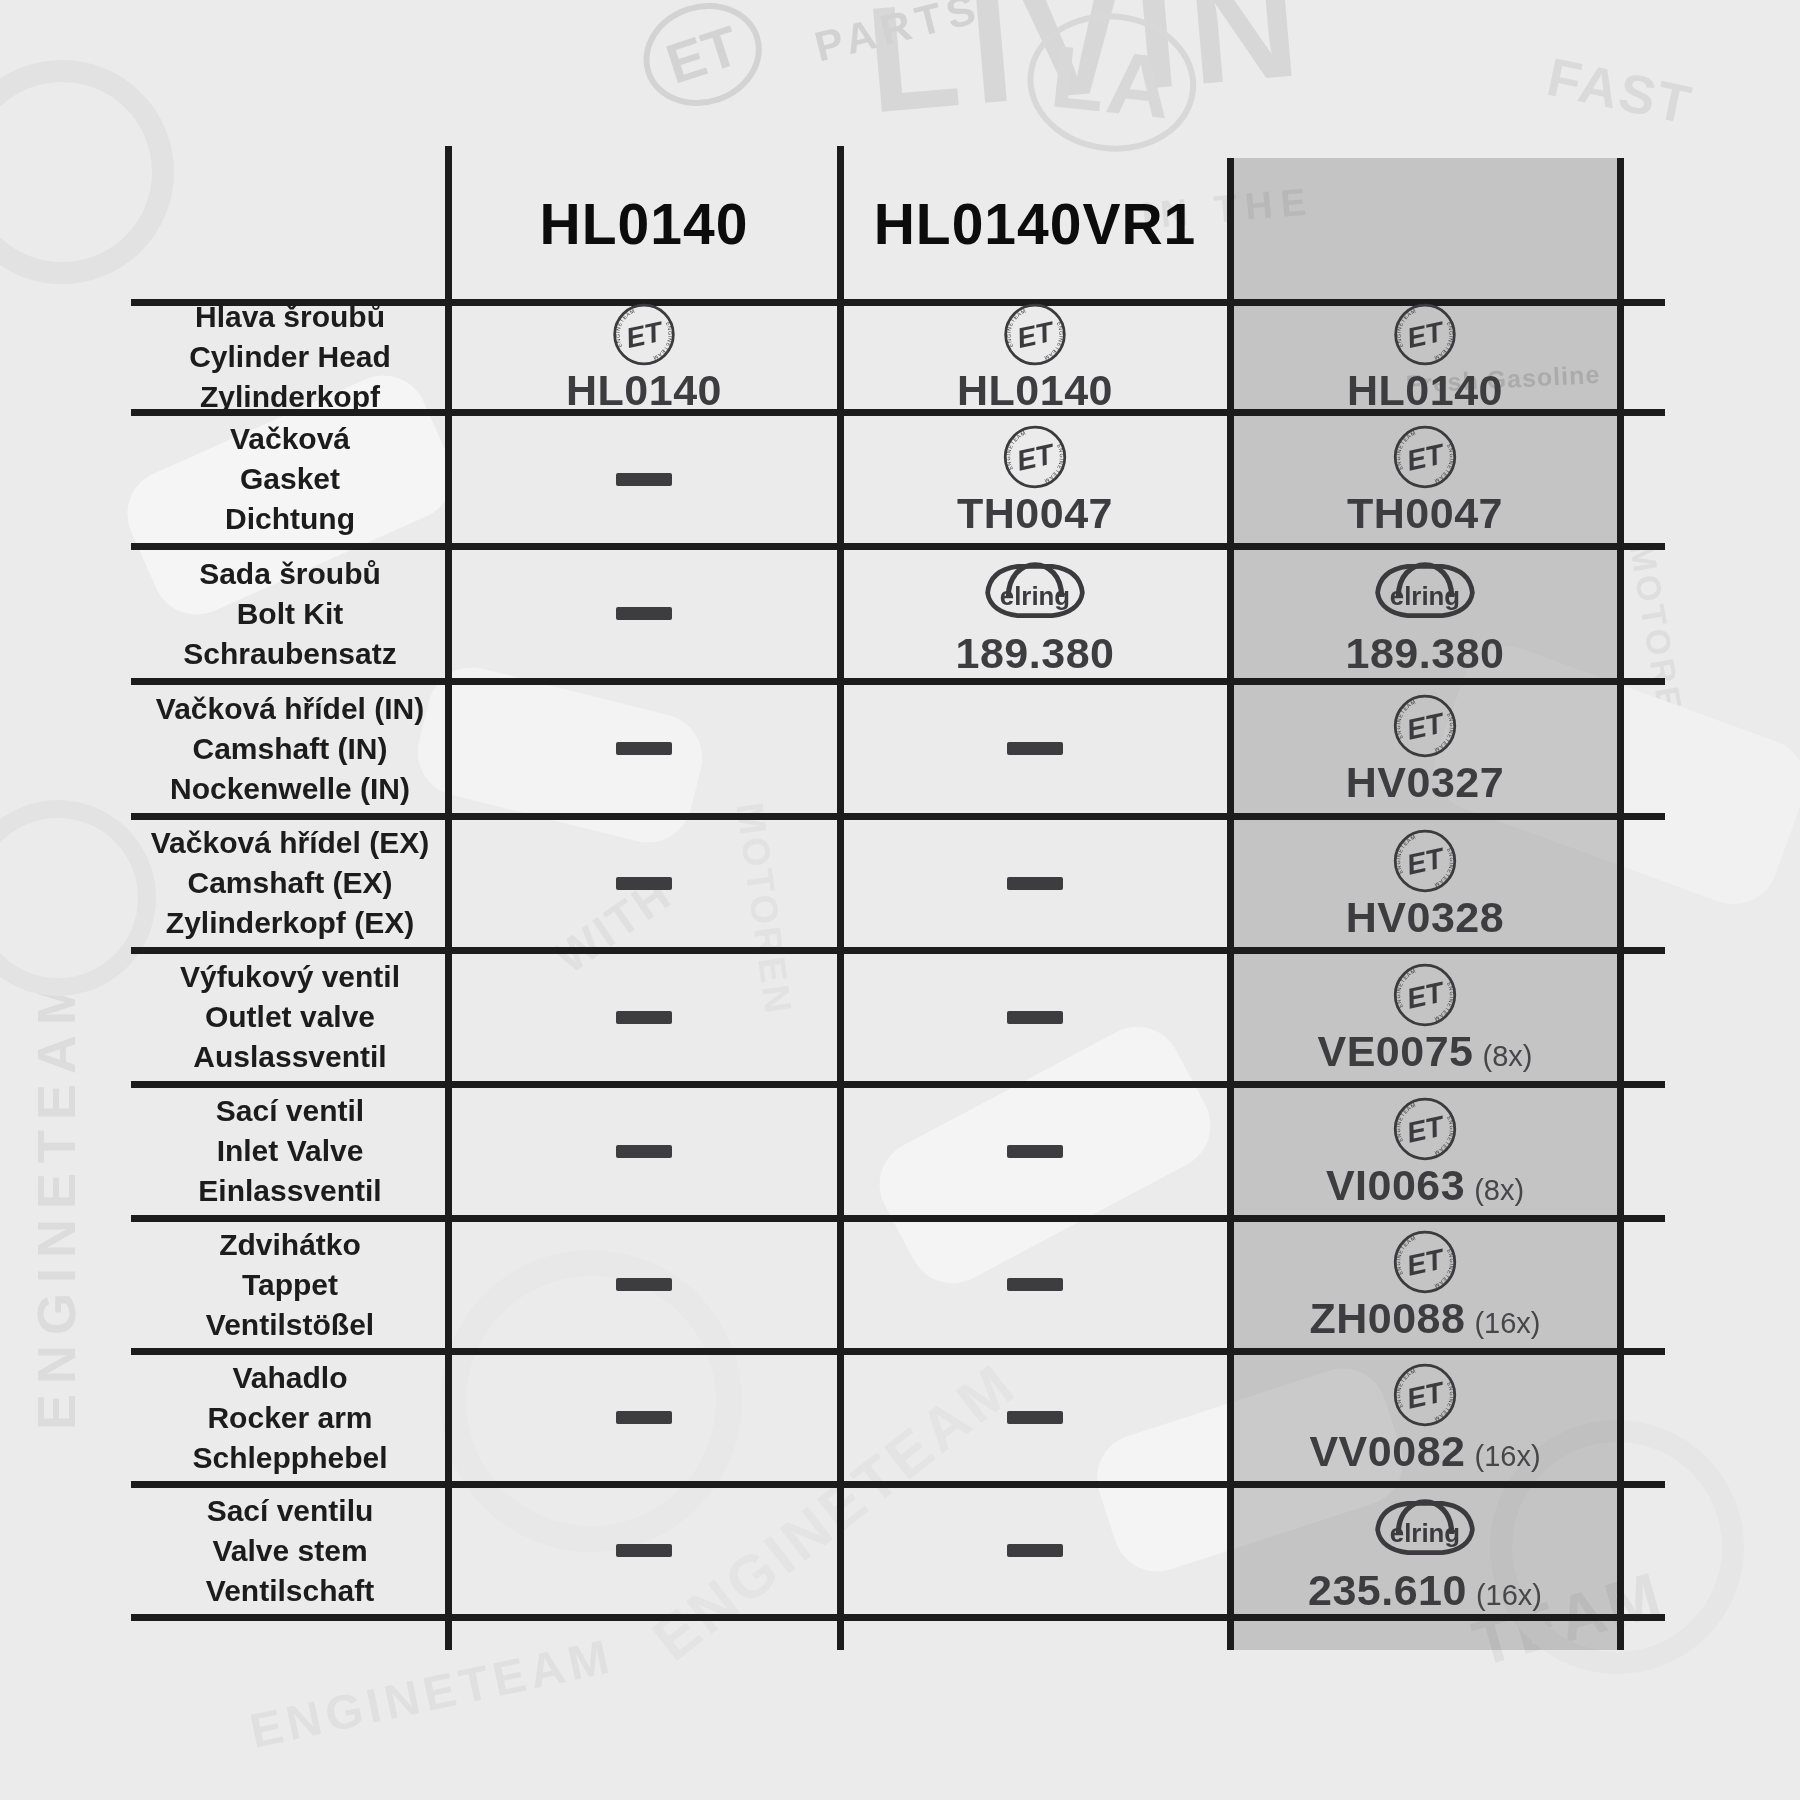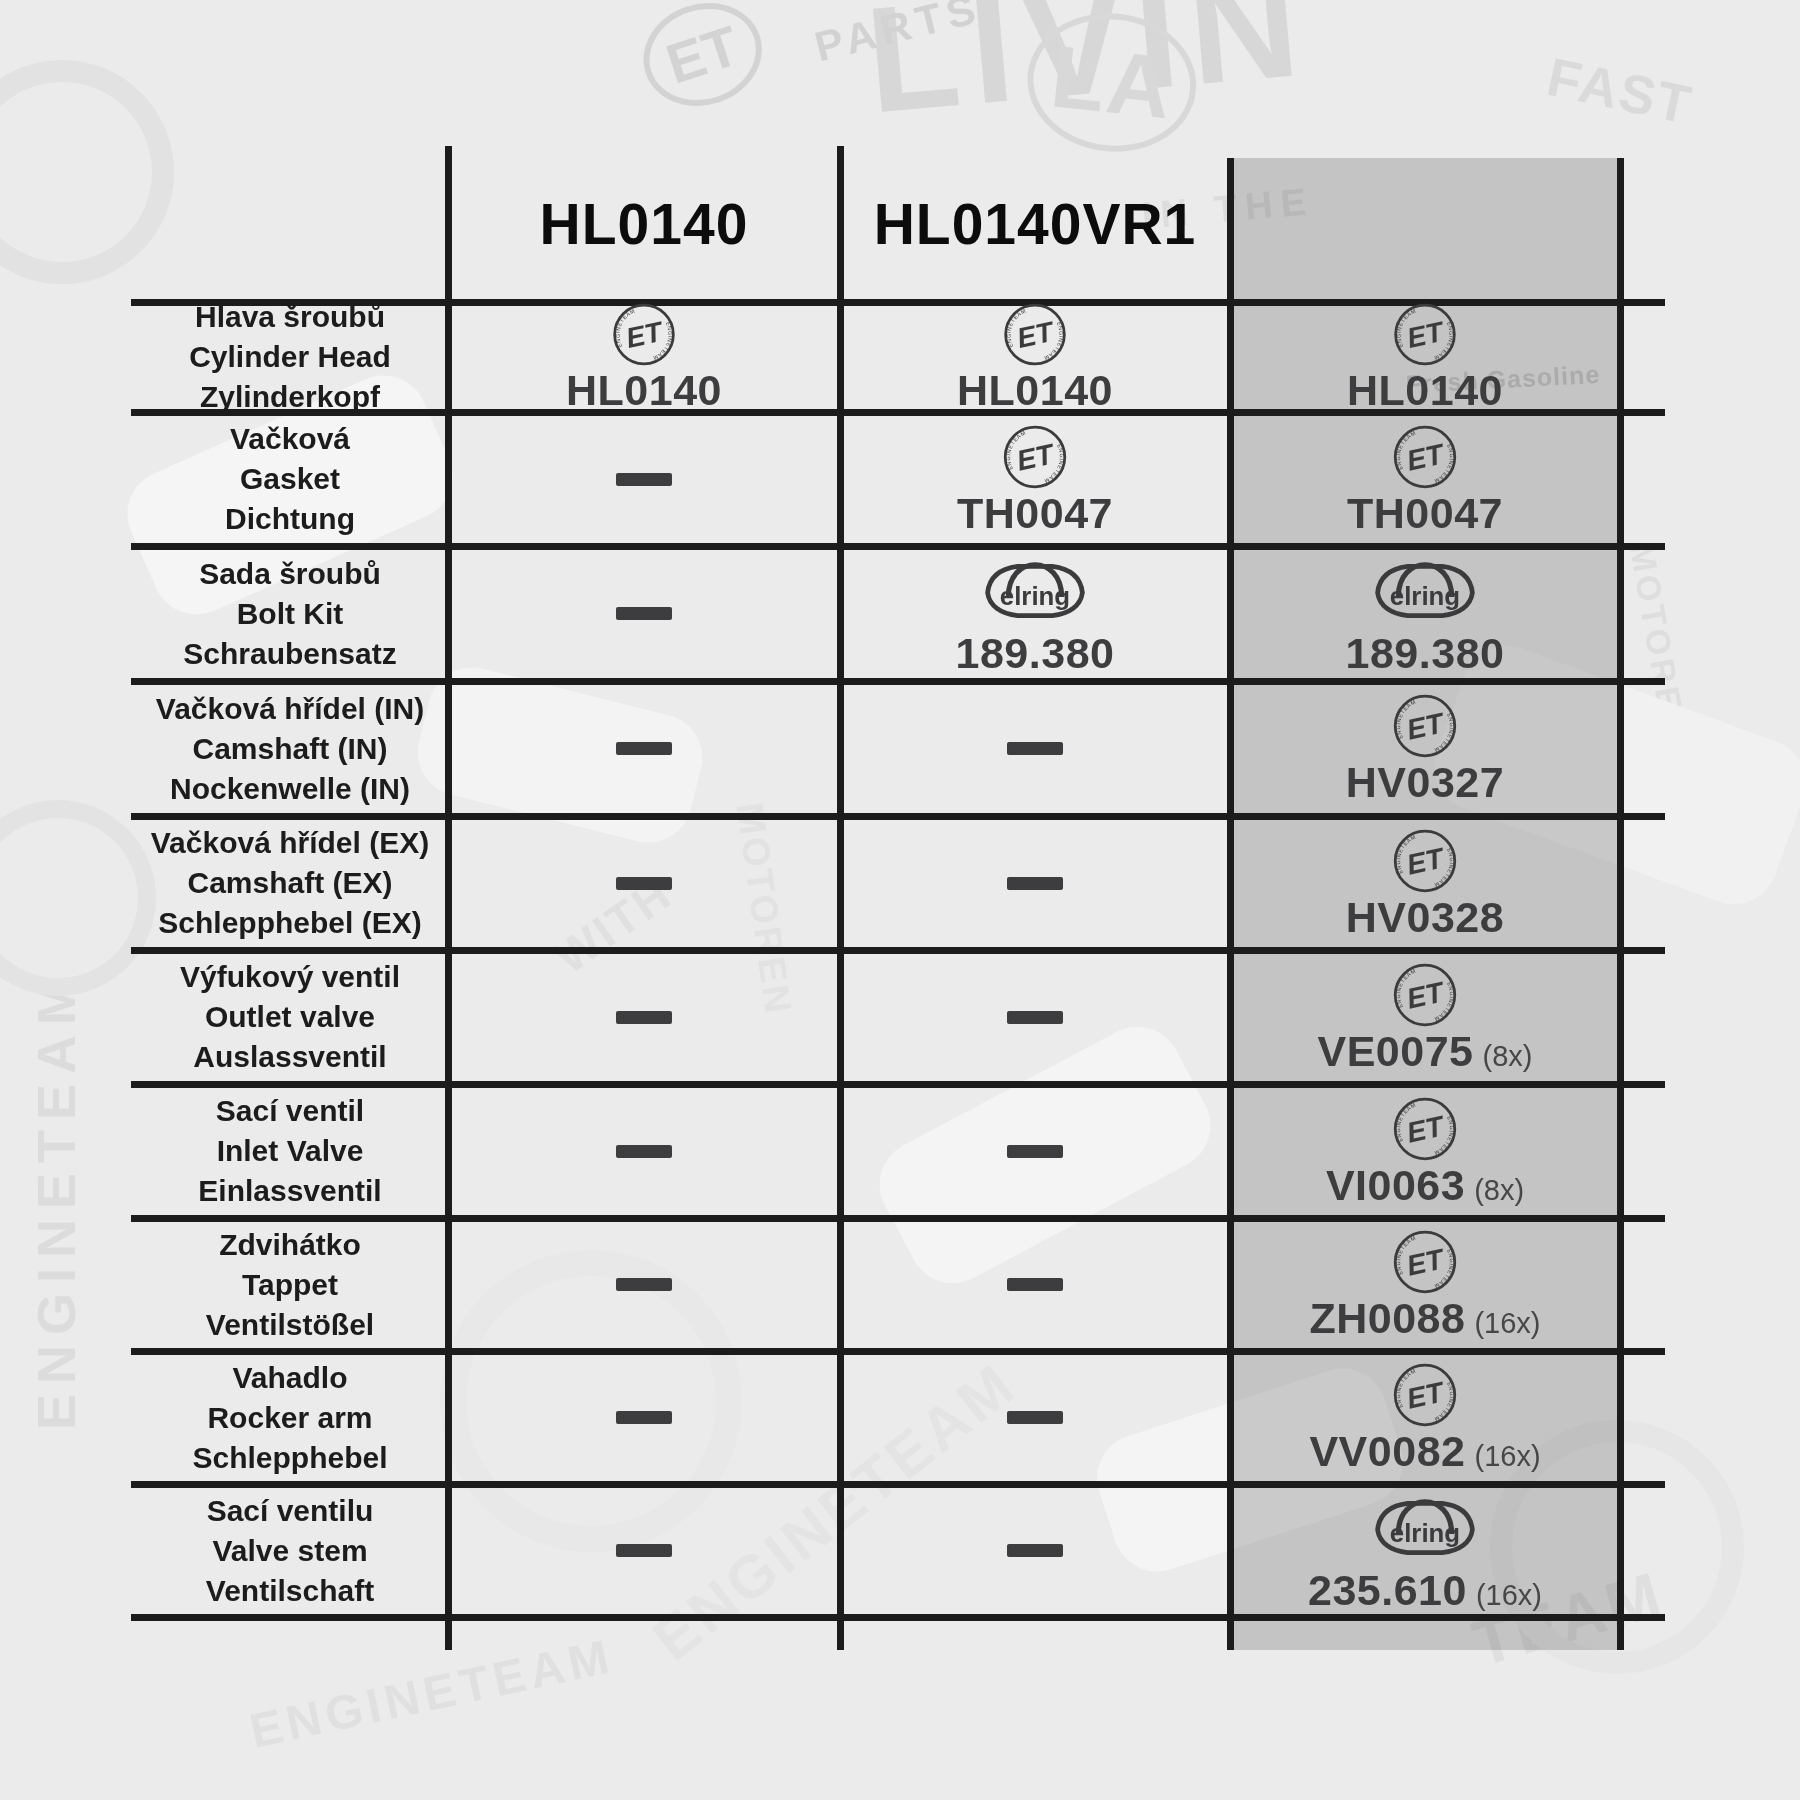--- a/index.html
+++ b/index.html
@@ -193,21 +193,21 @@
     <path id="etb6" d="M 60,23 A 27,27 0 0 1 45,61" fill="none"></path>
     <text font-size="6" fill="#3b3b3d" letter-spacing="0.6"><textPath href="#eta6">ENGINETEAM.COM</textPath></text>
     <text font-size="6" fill="#3b3b3d" letter-spacing="0.6"><textPath href="#etb6">ENGINETEAM.COM</textPath></text>
     <text x="36" y="47" text-anchor="middle" font-size="31" font-weight="700" font-style="italic" fill="#3b3b3d" transform="rotate(-12 36 36)" font-family="'Liberation Sans',sans-serif">ET</text>
   </svg>
         <div class="code">HV0327</div>
       </div>
       <div class="rowlabel" style="top: 816px; height: 134px;">
         <span>Vačková hřídel (EX)</span>
         <span>Camshaft (EX)</span>
-        <span>Schlepphebel (EX)</span>
+        <span>Zylinderkopf (EX)</span>
       </div>
       <div class="cell" style="left: 448px; top: 816px; width: 392px; height: 134px;">
         <div class="dash"></div>
       </div>
       <div class="cell" style="left: 840px; top: 816px; width: 390px; height: 134px;">
         <div class="dash"></div>
       </div>
       <div class="cell" style="left: 1230px; top: 816px; width: 390px; height: 134px;">
         <svg width="66" height="66" viewBox="0 0 72 72">
     <circle cx="36" cy="36" r="32.5" fill="none" stroke="#3b3b3d" stroke-width="3"></circle>

